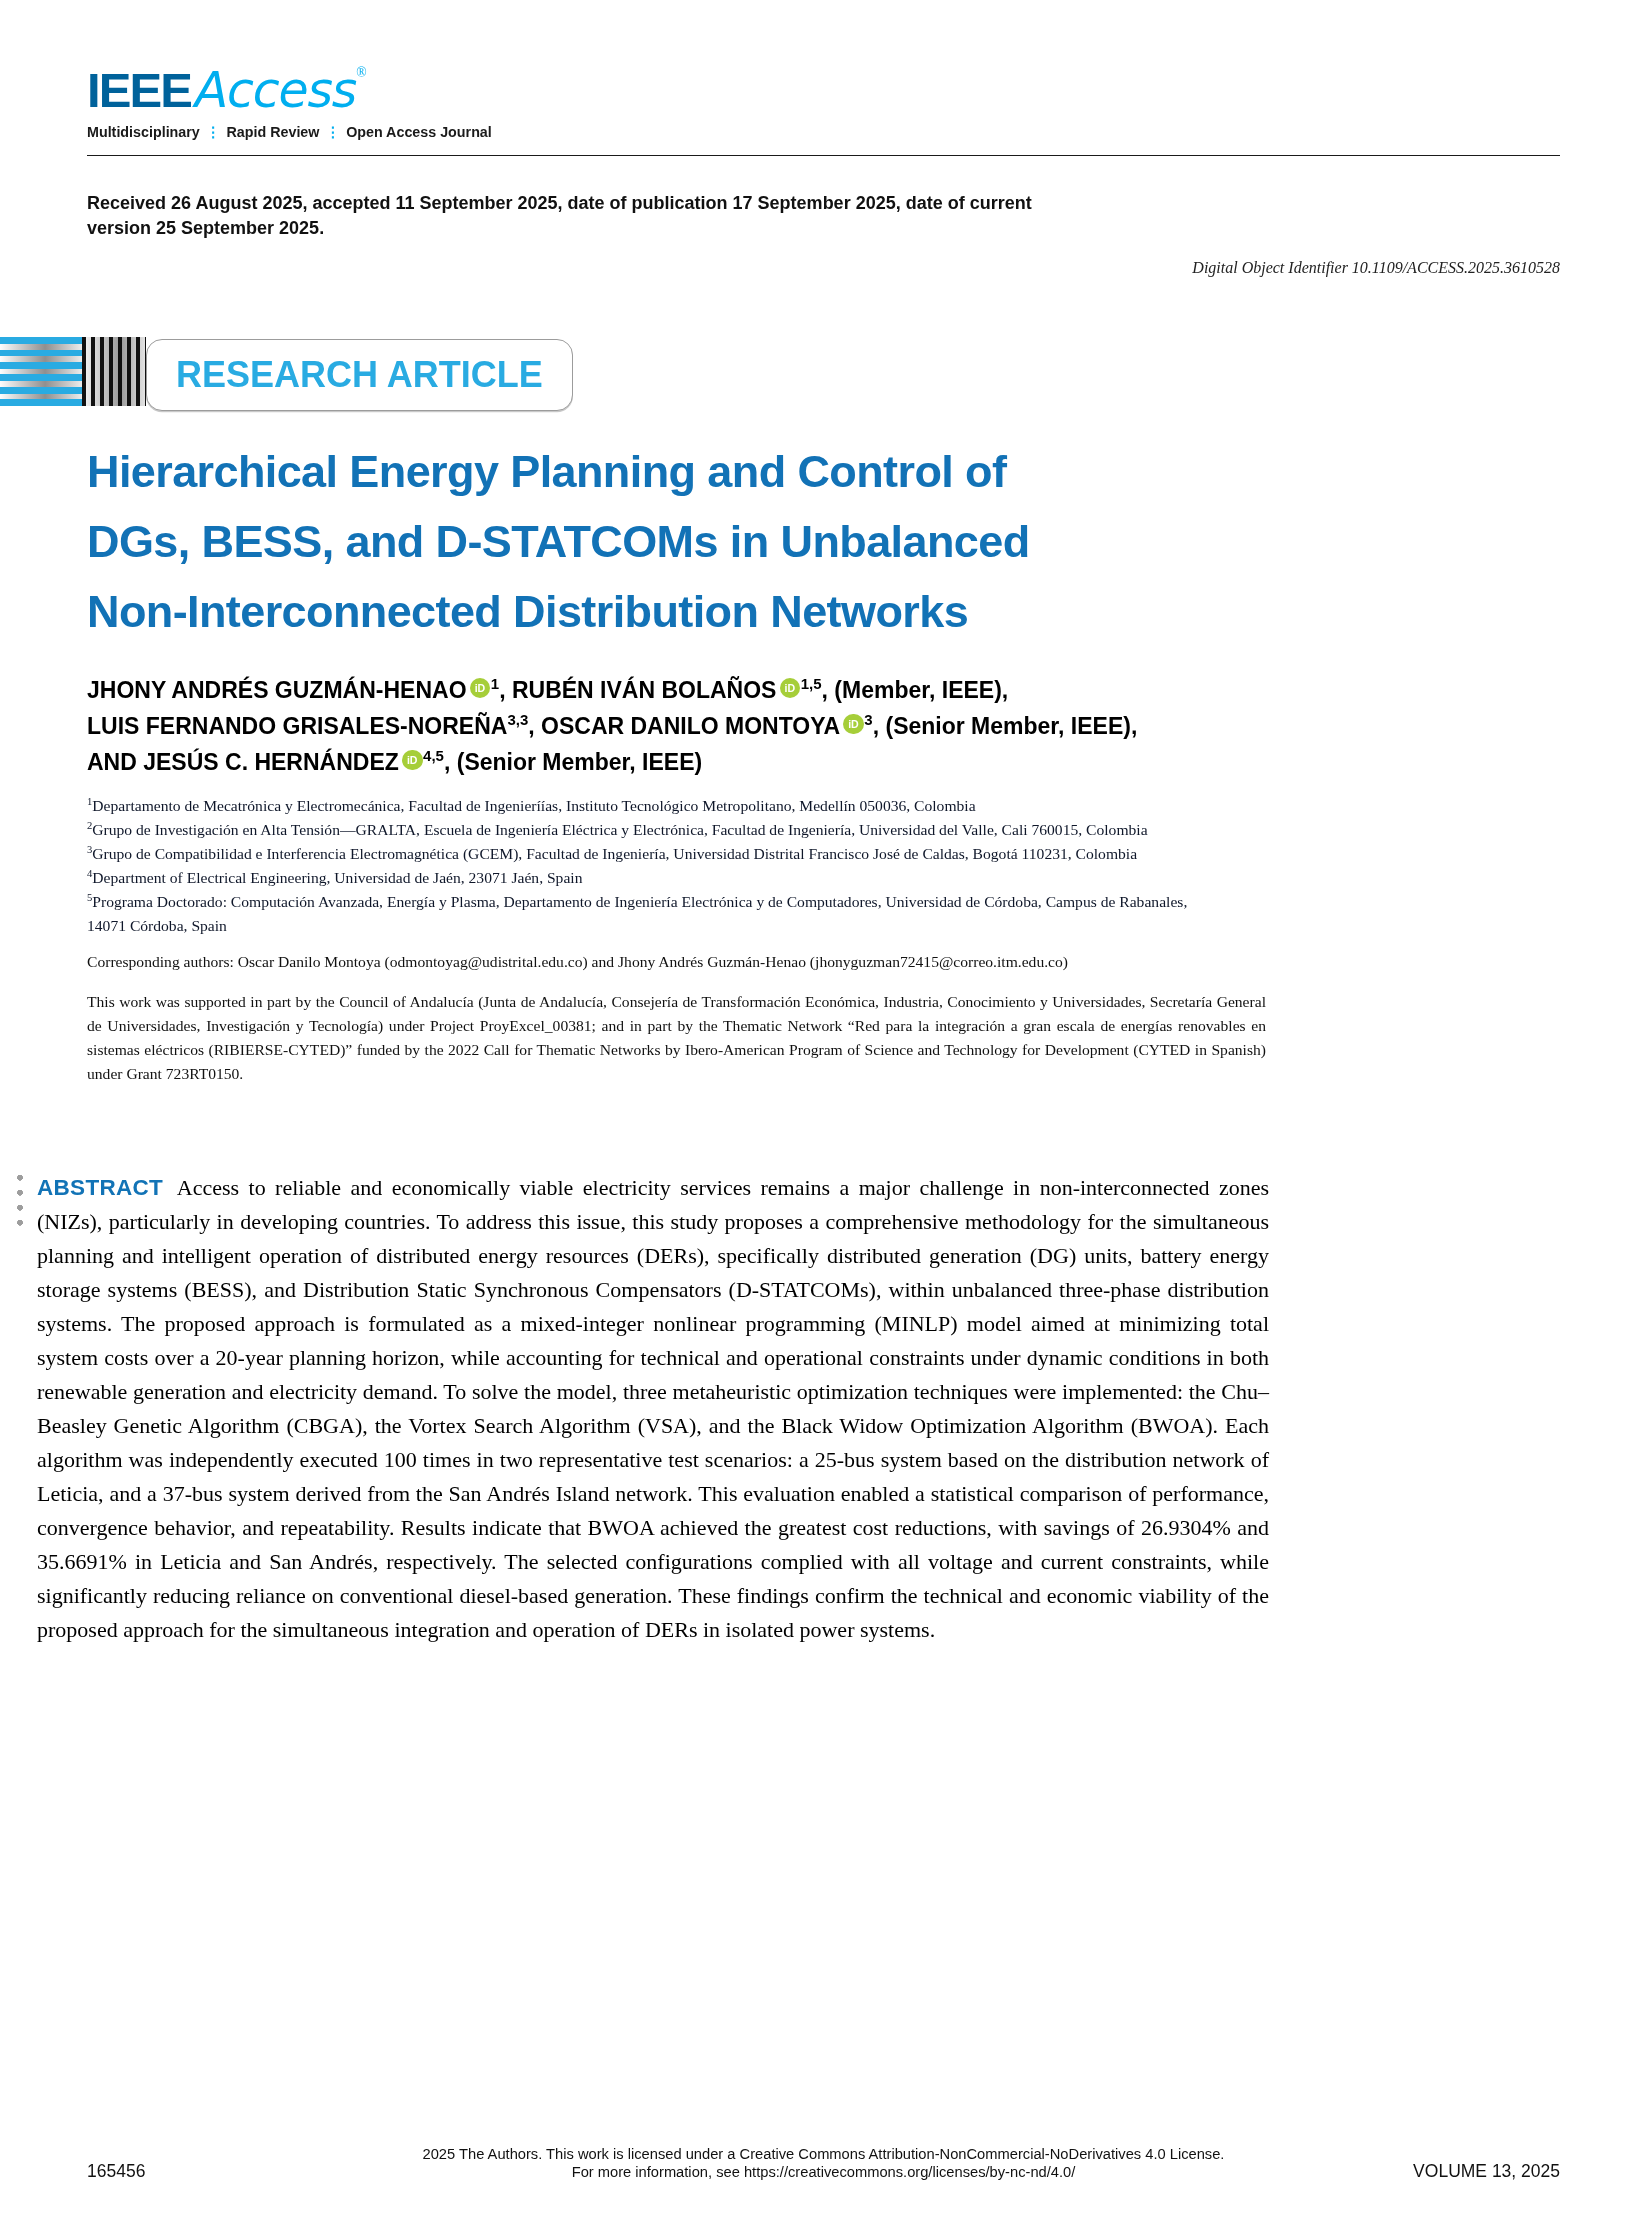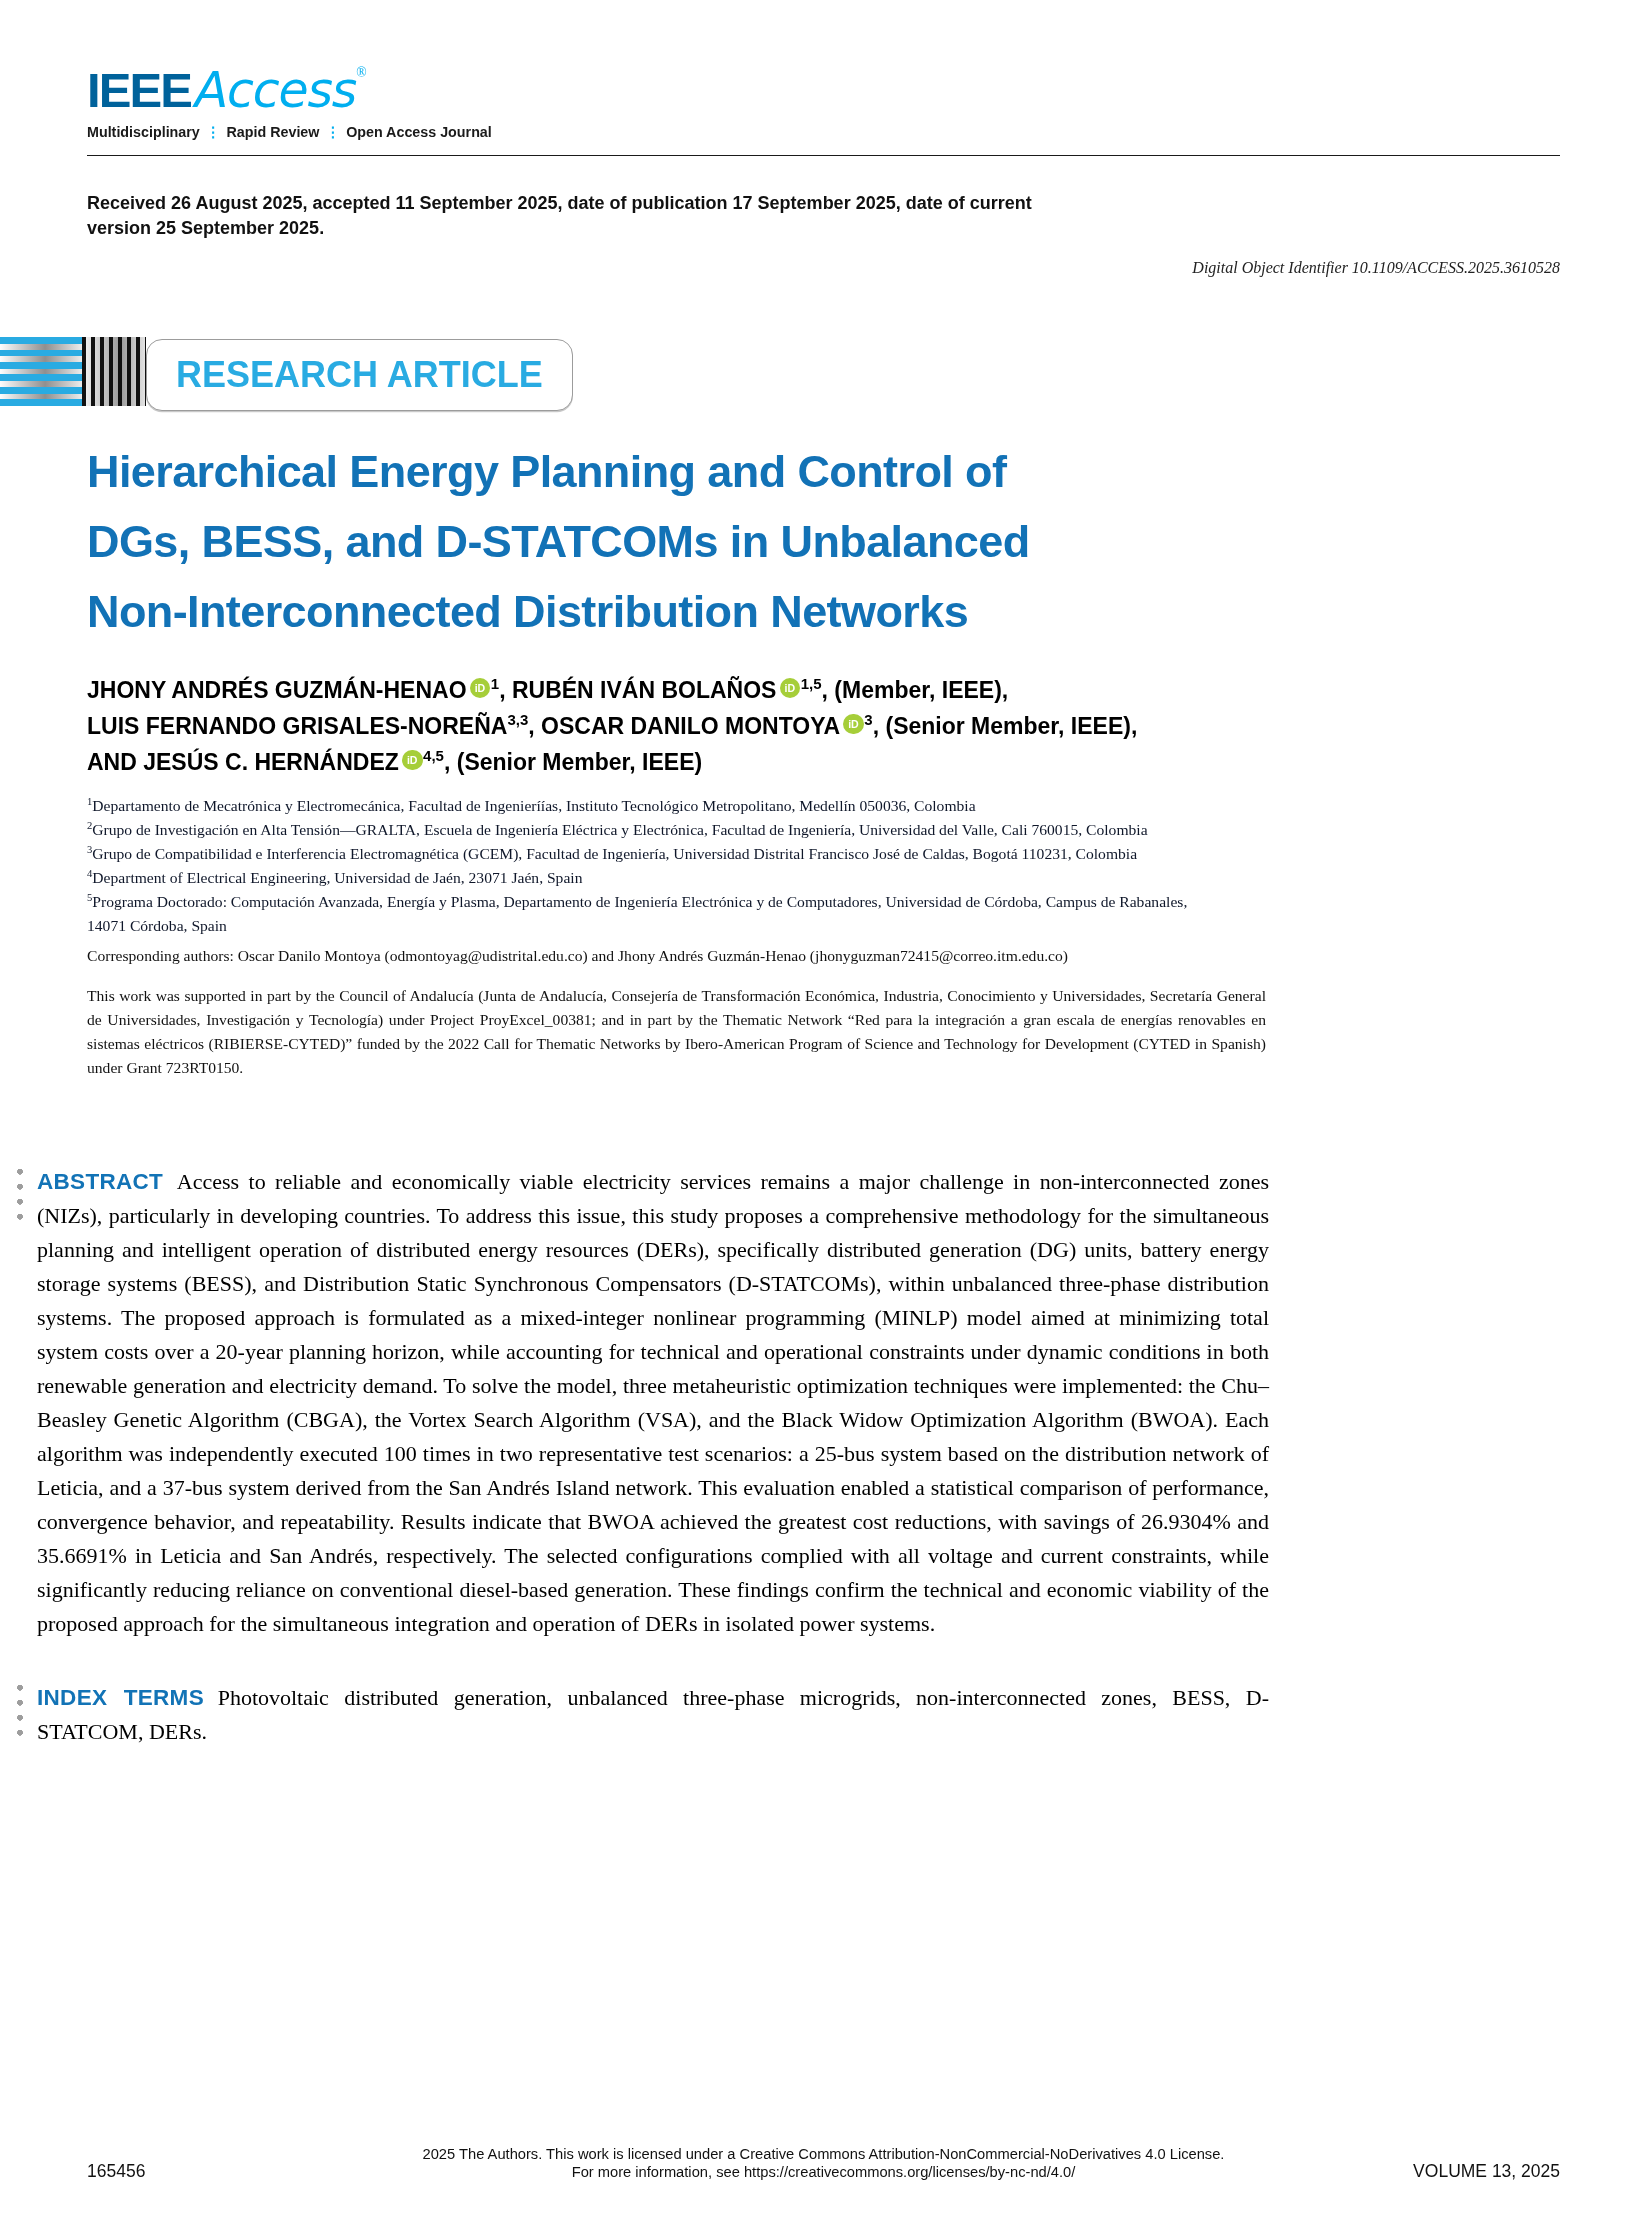--- a/index.html
+++ b/index.html
@@ -87,21 +87,21 @@
     background:#A6CE39;color:#fff;
     font-family:"Liberation Sans",sans-serif;font-weight:bold;font-size:10.6px;
     position:relative;top:-6.2px;margin:0 0.6px 0 3.1px;
   }
   .asup{font-size:15px;vertical-align:super;line-height:0;font-weight:bold;}
 
   
   .affils{margin-top:13.7px;max-width:1135px;}
   .affil{font-size:15.6px;line-height:24px;color:#0f172a;}
   .affil sup{font-size:10.6px;line-height:0;}
-  .corresponding{margin-top:6px;max-width:1135px;font-size:15.6px;line-height:24px;}
+  .corresponding{margin-top:12px;max-width:1135px;font-size:15.6px;line-height:24px;}
   .funding{margin-top:16px;max-width:1179px;font-size:15.6px;line-height:24px;text-align:justify;}
 
   
   .abstract-block{position:relative;margin:85px 0 0 37px;width:1232px;}
   .itblock{position:relative;margin:40px 0 0 37px;width:1232px;}
   .dotcol{
     position:absolute;left:-20px;top:2.5px;width:6.2px;height:60px;
     background:radial-gradient(circle at 3.1px 3.7px,#9d9d9d 2.8px,rgba(0,0,0,0) 3.1px) 0 0 / 6.2px 15px repeat-y;
   }
   .bodypara{
@@ -183,24 +183,20 @@
 
   <div class="corresponding in">Corresponding authors: Oscar Danilo Montoya (odmontoyag@udistrital.edu.co) and Jhony Andrés Guzmán-Henao (jhonyguzman72415@correo.itm.edu.co)</div>
 
   <div class="funding in">This work was supported in part by the Council of Andalucía (Junta de Andalucía, Consejería de Transformación Económica, Industria, Conocimiento y Universidades, Secretaría General de Universidades, Investigación y Tecnología) under Project ProyExcel_00381; and in part by the Thematic Network “Red para la integración a gran escala de energías renovables en sistemas eléctricos (RIBIERSE-CYTED)” funded by the 2022 Call for Thematic Networks by Ibero-American Program of Science and Technology for Development (CYTED in Spanish) under Grant 723RT0150.</div>
 
   <div class="abstract-block in">
     <div class="dotcol"></div>
     <p class="bodypara"><span class="shead">ABSTRACT</span><span>Access to reliable and economically viable electricity services remains a major challenge in non-interconnected zones (NIZs), particularly in developing countries. To address this issue, this study proposes a comprehensive methodology for the simultaneous planning and intelligent operation of distributed energy resources (DERs), specifically distributed generation (DG) units, battery energy storage systems (BESS), and Distribution Static Synchronous Compensators (D-STATCOMs), within unbalanced three-phase distribution systems. The proposed approach is formulated as a mixed-integer nonlinear programming (MINLP) model aimed at minimizing total system costs over a 20-year planning horizon, while accounting for technical and operational constraints under dynamic conditions in both renewable generation and electricity demand. To solve the model, three metaheuristic optimization techniques were implemented: the Chu–Beasley Genetic Algorithm (CBGA), the Vortex Search Algorithm (VSA), and the Black Widow Optimization Algorithm (BWOA). Each algorithm was independently executed 100 times in two representative test scenarios: a 25-bus system based on the distribution network of Leticia, and a 37-bus system derived from the San Andrés Island network. This evaluation enabled a statistical comparison of performance, convergence behavior, and repeatability. Results indicate that BWOA achieved the greatest cost reductions, with savings of 26.9304% and 35.6691% in Leticia and San Andrés, respectively. The selected configurations complied with all voltage and current constraints, while significantly reducing reliance on conventional diesel-based generation. These findings confirm the technical and economic viability of the proposed approach for the simultaneous integration and operation of DERs in isolated power systems.</span></p>
   </div>
 
-  <div class="itblock in">
-    <div class="dotcol"></div>
-    <p class="bodypara"><span class="shead">INDEX TERMS</span><span>Photovoltaic distributed generation, unbalanced three-phase microgrids, non-interconnected zones, BESS, D-STATCOM, DERs.</span></p>
-  </div>
 
 
   <div class="footer">
     <div class="pagenum">165456</div>
     <div class="license">
       <div>2025 The Authors. This work is licensed under a Creative Commons Attribution-NonCommercial-NoDerivatives 4.0 License.</div>
       <div>For more information, see https://creativecommons.org/licenses/by-nc-nd/4.0/</div>
     </div>
     <div class="volume">VOLUME 13, 2025</div>
   </div>

